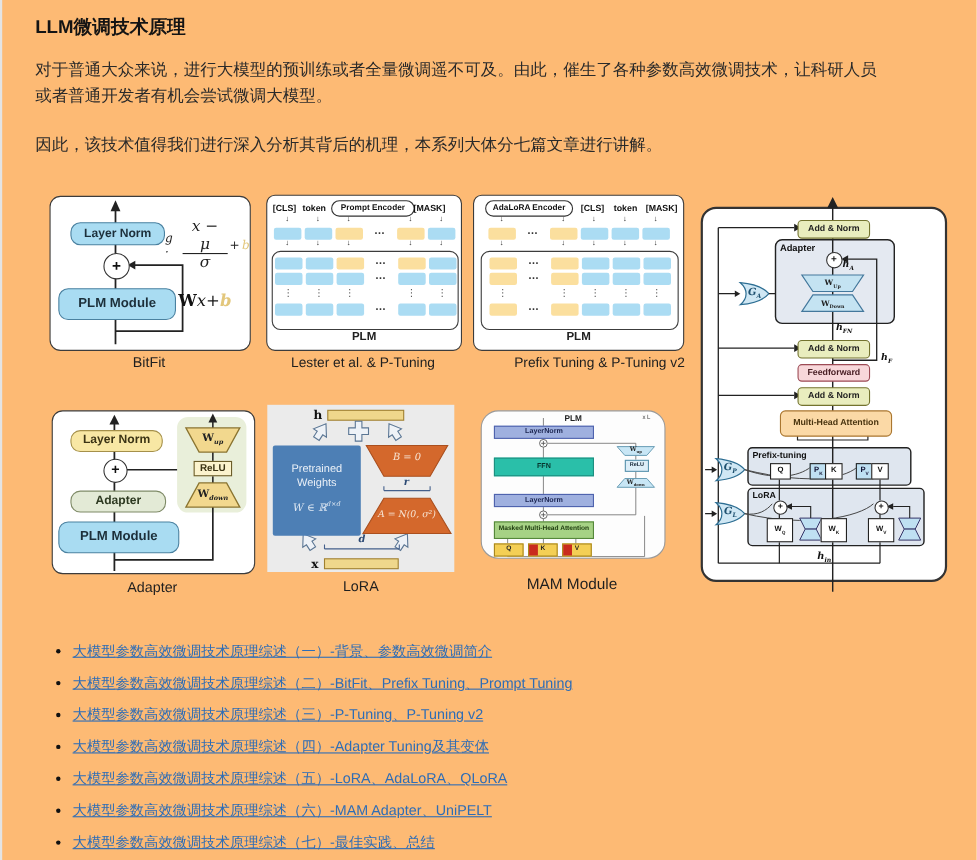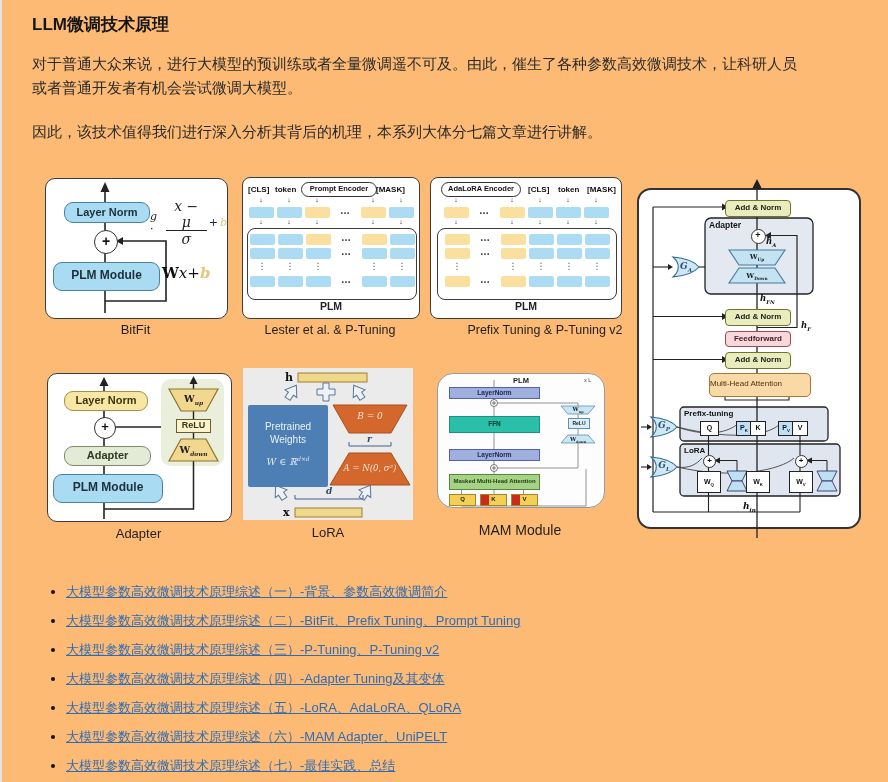--- a/index.html
+++ b/index.html
@@ -36,21 +36,21 @@
   .tk-n{background:none}
   .arrows{position:absolute;display:flex;justify-content:center;gap:3px;width:100%;height:7px}
   .ar{width:25px;text-align:center;font-size:7px;line-height:6px;color:#111}
   .inner{position:absolute;border:1.3px solid #3c3c3c;border-radius:8px;background:#fff}
   
   .anorm{position:absolute;background:#e9edbe;border:1px solid #73732f;border-radius:4px;
          text-align:center;font-size:8px;font-weight:700;color:#222}
   .feedf{position:absolute;background:#f8d7da;border:1px solid #9c4a55;border-radius:4px;
          text-align:center;font-size:8px;font-weight:700;color:#4a2026}
   .mhab{position:absolute;background:#fbd9a6;border:1px solid #aa7730;border-radius:5px;
-        font-size:8px;font-weight:400;color:#4a350f}
+        text-align:center;font-size:8px;font-weight:700;color:#4a350f}
   .wb{position:absolute;background:#fff;border:1px solid #222;text-align:center;
       font-size:7px;font-weight:700;color:#111}
   .wbb{position:absolute;background:#bfe0f2;border:1px solid #222;text-align:center;
       font-size:7px;font-weight:700;color:#113;}
   .blab{position:absolute;font-size:8.5px;font-weight:700;color:#111}
   .ml{position:absolute;font-family:"DejaVu Serif","Liberation Serif",serif;
       font-style:italic;font-weight:700;color:#111;font-size:8.5px}
   .gl{position:absolute;font-family:"DejaVu Serif","Liberation Serif",serif;font-style:italic;
       font-weight:700;font-size:9px;color:#1d4f6e;text-align:center}
   sub{font-size:62%}

